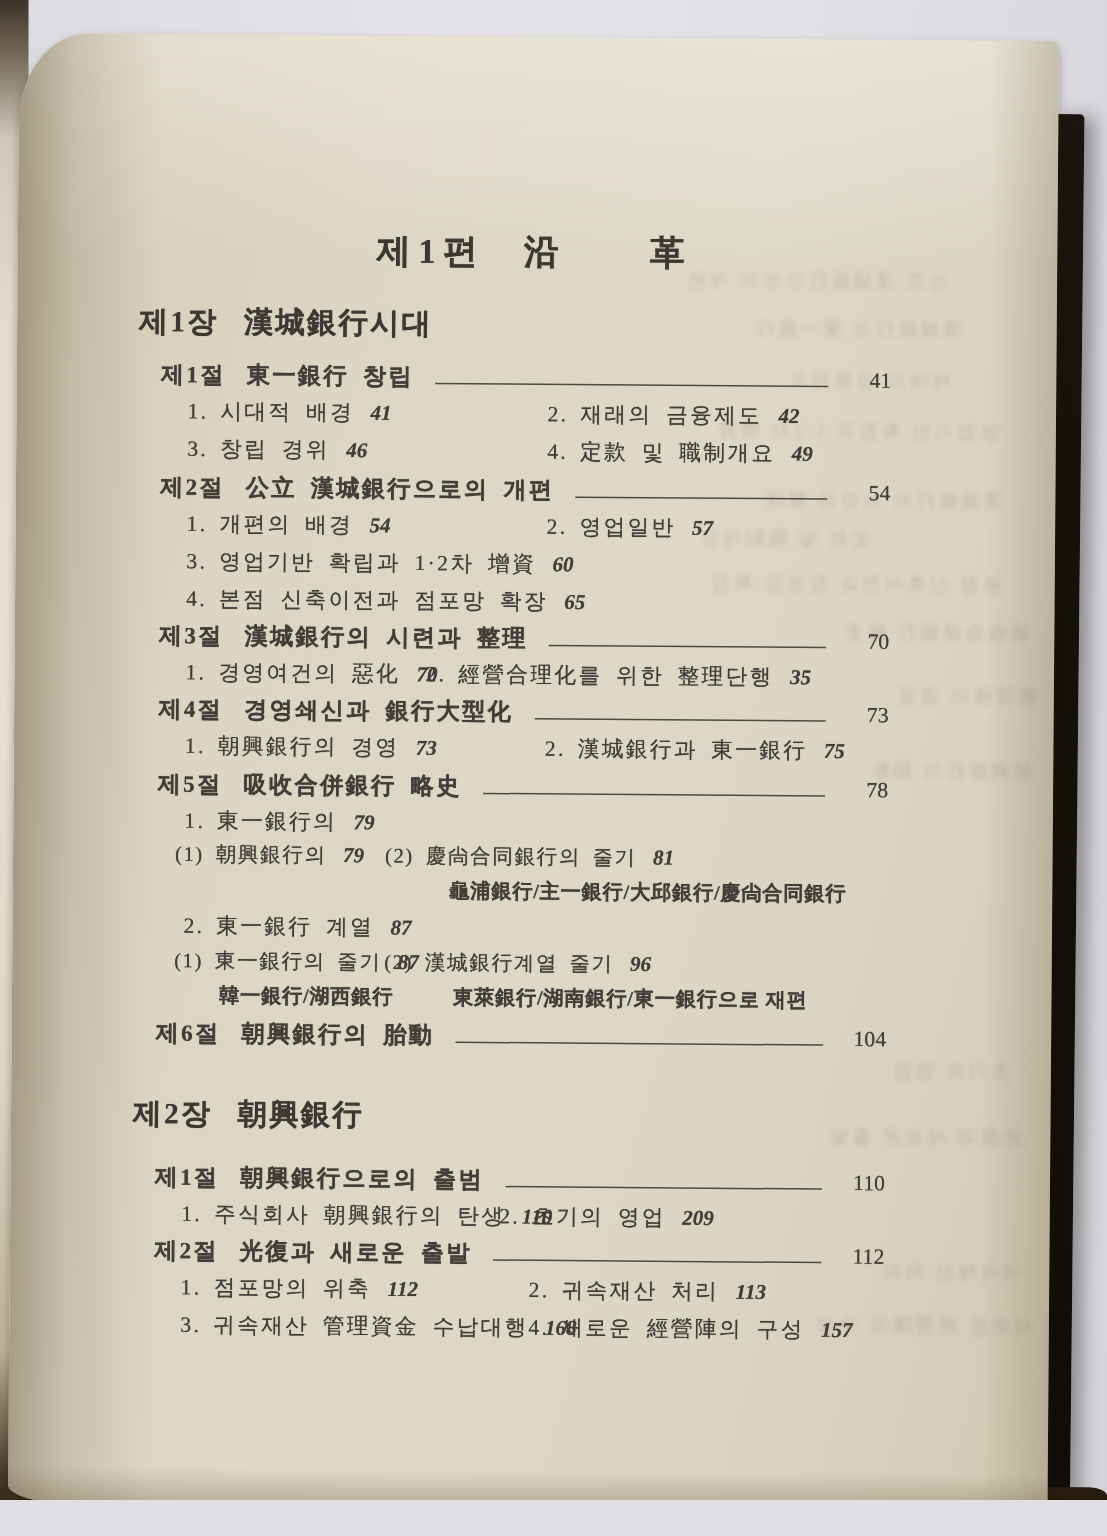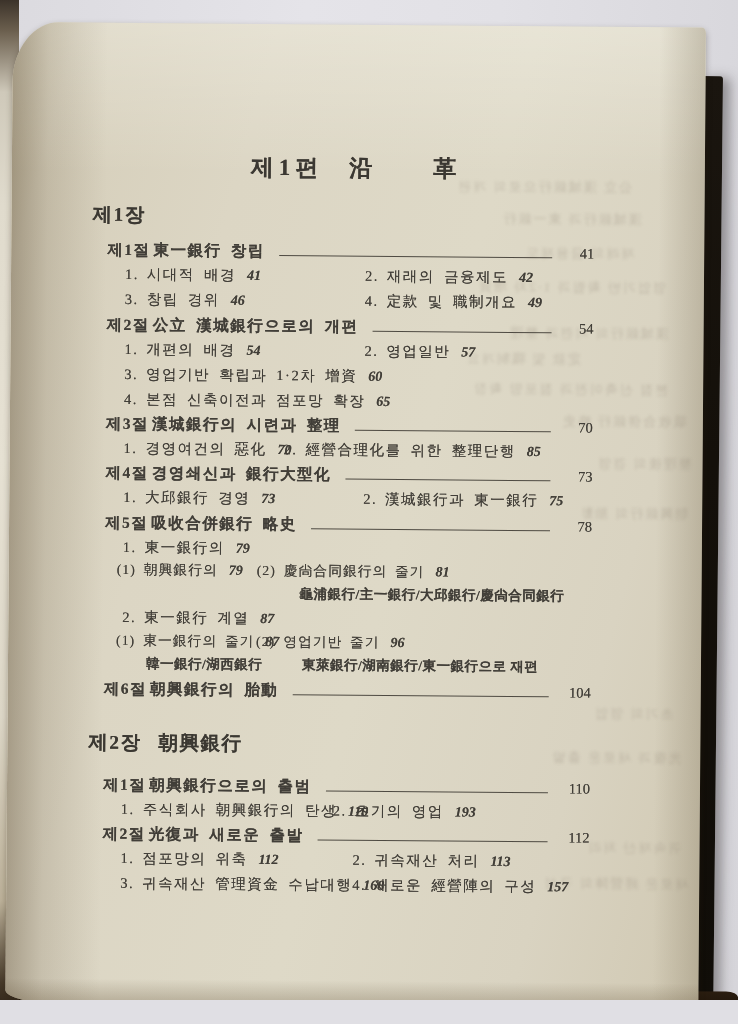--- a/index.html
+++ b/index.html
@@ -55,21 +55,21 @@
 
   .title-row{height:34px;margin-left:158px;font-size:23px;font-weight:bold;
     letter-spacing:5px;color:#3b3832;}
   .title-row .pt-c1{margin-left:26px;}
   .title-row .pt-c2{margin-left:56px;}
 
   .ch{height:27px;font-size:19.5px;font-weight:bold;letter-spacing:1.5px;color:#3b3832;}
   .ch .ch-title{margin-left:17px;}
 
   .sec{font-size:15.5px;font-weight:600;letter-spacing:1.5px;}
-  .sec .snum{margin-right:3px;}
+  .sec .snum{margin-right:14px;}
   .sec .stitle{word-spacing:4px;}
   .leader{flex:1;height:11px;border-bottom:1.4px solid #4e4a42;margin:0 10px 0 14px;min-width:30px;}
   .pg{width:32px;text-align:right;font-size:14.5px;font-weight:normal;letter-spacing:0;}
 
   .items{font-size:14.5px;letter-spacing:1.5px;word-spacing:4px;}
   .sub{font-size:13.8px;letter-spacing:1px;word-spacing:3px;}
   .note{font-size:13.5px;letter-spacing:.5px;font-weight:600;}
   .it{display:inline-flex;align-items:baseline;}
   .it .n{margin-right:8px;}
   .it .p{margin-left:11px;font-style:italic;font-weight:bold;font-size:14px;letter-spacing:0;}
@@ -108,20 +108,21 @@
     <div class="content">
 
       <div class="row title-row mt0">
         <span class="pt-label">제1편</span>
         <span class="pt-c1">沿</span>
         <span class="pt-c2">革</span>
       </div>
 
       <div class="row ch mt16">
         <span class="ch-num">제1장</span>
+        <span class="ch-title">漢城銀行시대</span>
       </div>
 
       <div class="row sec ml15 mt12">
         <span class="snum">제1절</span>
           <span class="stitle">東一銀行 창립</span>
           <span class="leader"></span>
           <span class="pg">41</span>
       </div>
       <div class="row items ml33">
         <span class="it b240">
@@ -189,34 +190,34 @@
       </div>
       <div class="row items ml33">
         <span class="it b160">
             <span class="n">1.</span>
             <span class="t">경영여건의 惡化</span>
             <span class="p">70</span>
           </span>
         <span class="it">
             <span class="n">2.</span>
             <span class="t">經營合理化를 위한 整理단행</span>
-            <span class="p">85</span>
+            <span class="p">35</span>
           </span>
       </div>
 
       <div class="row sec ml15 mt0">
         <span class="snum">제4절</span>
           <span class="stitle">경영쇄신과 銀行大型化</span>
           <span class="leader"></span>
           <span class="pg">73</span>
       </div>
       <div class="row items ml33">
         <span class="it b240">
             <span class="n">1.</span>
-            <span class="t">大邱銀行 경영</span>
+            <span class="t">朝興銀行의 경영</span>
             <span class="p">73</span>
           </span>
         <span class="it">
             <span class="n">2.</span>
             <span class="t">漢城銀行과 東一銀行</span>
             <span class="p">75</span>
           </span>
       </div>
 
       <div class="row sec ml15">
@@ -255,21 +256,21 @@
           </span>
       </div>
       <div class="row sub sm ml27 mt2">
         <span class="it b140">
             <span class="n">(1)</span>
             <span class="t">東一銀行의 줄기</span>
             <span class="p">87</span>
           </span>
         <span class="it">
             <span class="n">(2)</span>
-            <span class="t">영업기반 줄기</span>
+            <span class="t">漢城銀行계열 줄기</span>
             <span class="p">96</span>
           </span>
       </div>
       <div class="row note sm ml57">
         <span class="b156">韓一銀行/湖西銀行</span>
         <span>東萊銀行/湖南銀行/東一銀行으로 재편</span>
       </div>
 
       <div class="row sec ml15 mt2">
         <span class="snum">제6절</span>
@@ -291,21 +292,21 @@
       </div>
       <div class="row items ml33">
         <span class="it b212">
             <span class="n">1.</span>
             <span class="t">주식회사 朝興銀行의 탄생</span>
             <span class="p">110</span>
           </span>
         <span class="it">
             <span class="n">2.</span>
             <span class="t">초기의 영업</span>
-            <span class="p">193</span>
+            <span class="p">209</span>
           </span>
       </div>
 
       <div class="row sec ml15 mt0">
         <span class="snum">제2절</span>
           <span class="stitle">光復과 새로운 출발</span>
           <span class="leader"></span>
           <span class="pg">112</span>
       </div>
       <div class="row items ml33">

